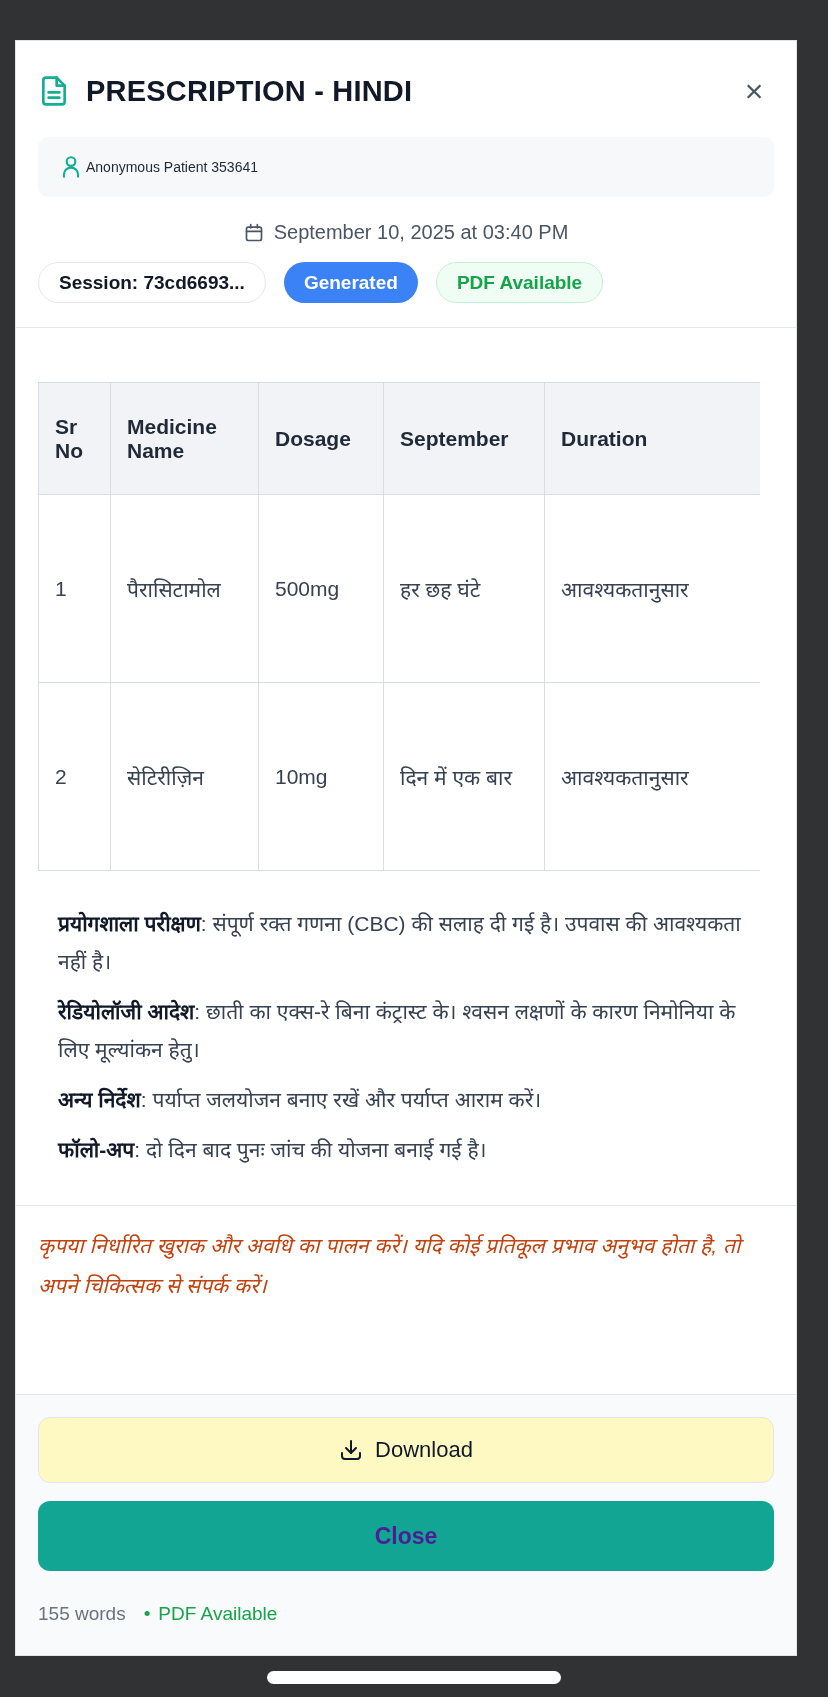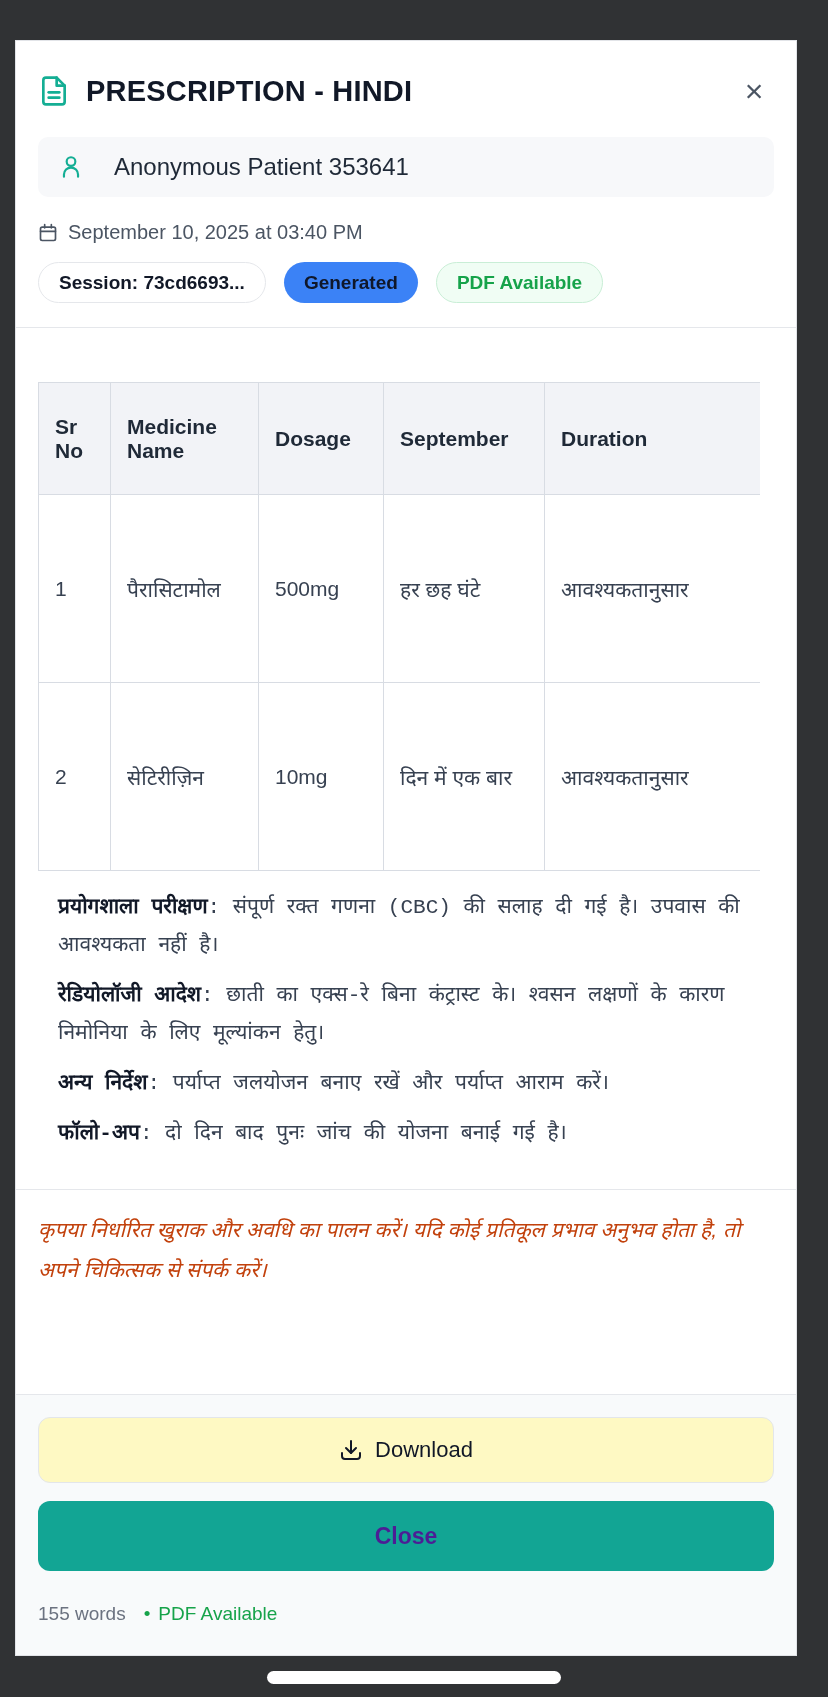--- a/index.html
+++ b/index.html
@@ -30,48 +30,48 @@
     width:40px; height:40px; border:none; background:transparent;
     font-size:32px; line-height:40px; color:#4b5563; cursor:pointer;
     display:flex; align-items:center; justify-content:center;
   }
   .patient-box {
     margin-top:26px; height:60px;
     background:#f7f8fa; border-radius:10px;
     display:flex; align-items:center; padding:0 20px;
   }
   .person-icon { width:26px; height:26px; }
-  .patient-name { margin-left:30px; font-size:24px; color:#1f2937; }
-  .date-row { margin-top:24px; display:flex; align-items:center; }
+  .patient-name { margin-left:2px; font-size:14px; color:#1f2937; }
+  .date-row { margin-top:24px; display:flex; align-items:center;justify-content:center; }
   .cal-icon { width:20px; height:20px; }
   .date-text { margin-left:10px; font-size:20px; color:#4b5563; }
   .badges-row { margin-top:18px; display:flex; align-items:flex-end; gap:18px; }
   .badge {
     height:41px; border-radius:21px; display:flex; align-items:center;
     padding:0 20px; font-size:19px; font-weight:700; white-space:nowrap;
   }
   .badge-session { background:#ffffff; border:1px solid #e5e7eb; color:#111827; }
-  .badge-generated { background:#3b82f6; color:#0f172a; }
+  .badge-generated { background:#3b82f6; color:#ffffff; }
   .badge-pdf { background:#f0fdf4; border:1px solid #c9eed6; color:#16a34a; }
   .full-divider { border:none; border-top:1px solid #e5e7eb; margin:24px -22px 0 -22px; }
   
   .modal-body { flex:1 1 auto; overflow:hidden; padding:0 22px; }
   .table-wrap { margin-top:54px; width:722px; overflow:hidden; }
   table.meds {
     border-collapse:collapse; table-layout:fixed; width:808px;
     background:#ffffff;
   }
   table.meds th, table.meds td { border:1px solid #d8dce3; vertical-align:middle; padding:14px 16px; }
   table.meds th {
     background:#f2f3f7; text-align:left; font-size:21px; font-weight:700;
     color:#1f2937; height:112px;
   }
   table.meds td { font-size:21px; color:#374151; height:188px; }
   
-  .notes { margin-top:18px; padding:0 20px 0 20px;font-family:Liberation Mono, monospace; }
+  .notes { margin-top:34px; padding:0 20px 0 20px; }
   .note { font-size:21px; line-height:38px; color:#374151; margin-bottom:12px; }
   .note b { color:#111827; font-weight:800; }
   .note-divider { border:none; border-top:1px solid #e5e7eb; margin:36px -42px 0 -42px; }
   .disclaimer {
     margin-top:20px; font-style:italic; font-size:21px; line-height:40px; color:#c2410c;
   }
   
   .modal-footer {
     flex:0 0 261px; background:#f8fafb; border-top:1px solid #e5e7eb;
     padding:22px 22px 0 22px;

